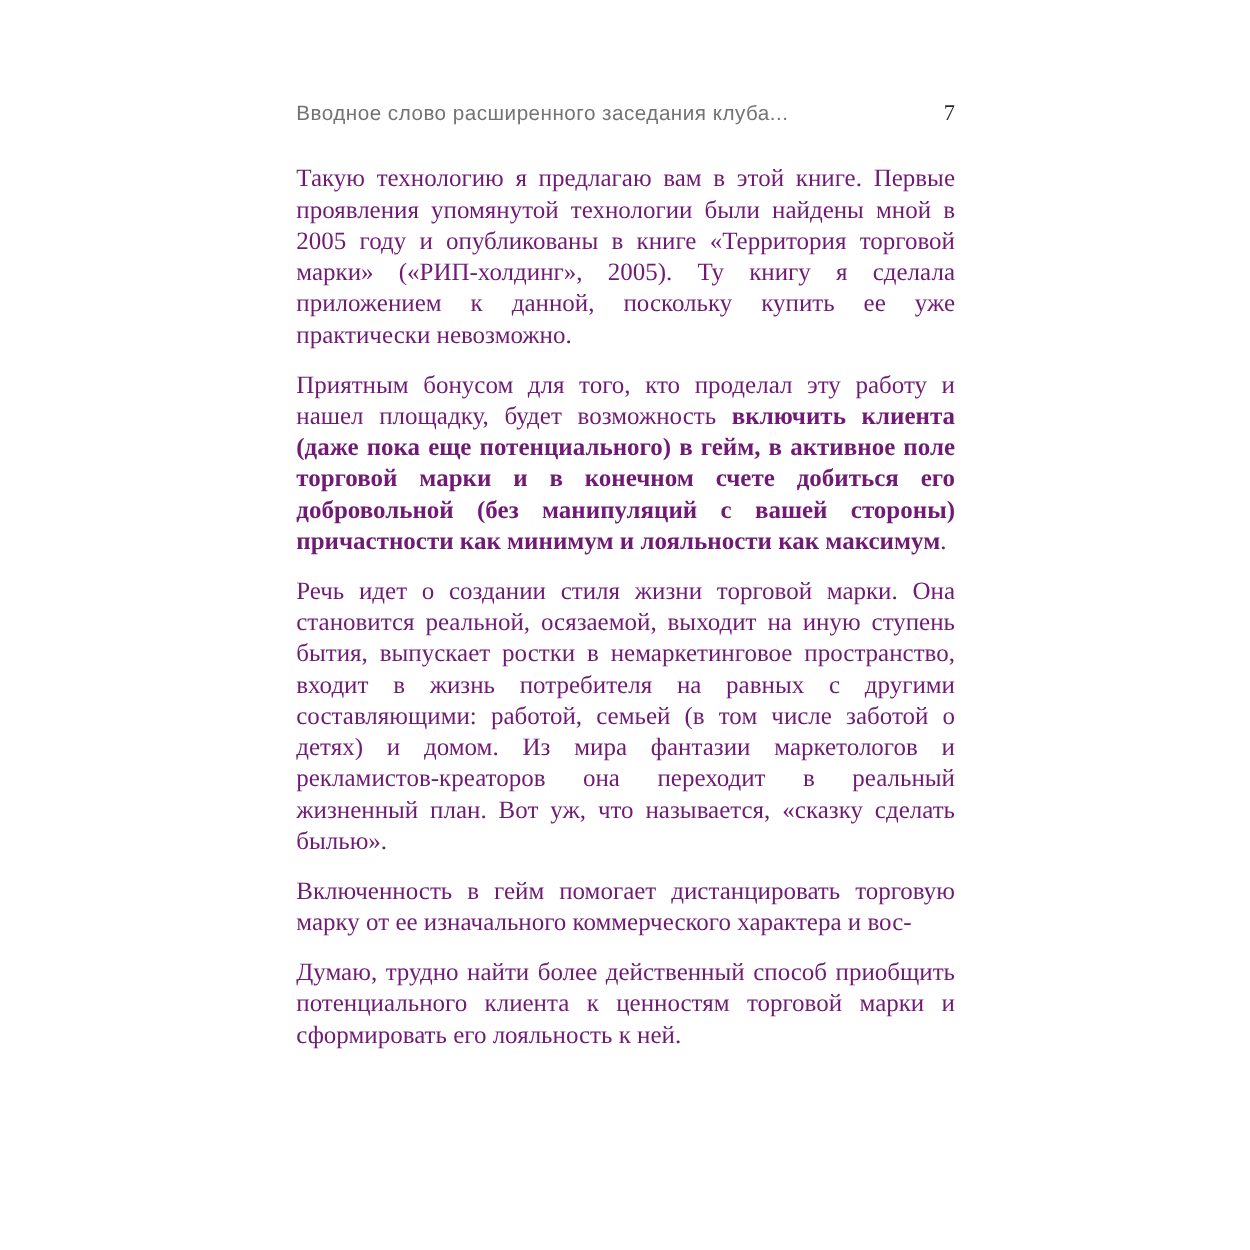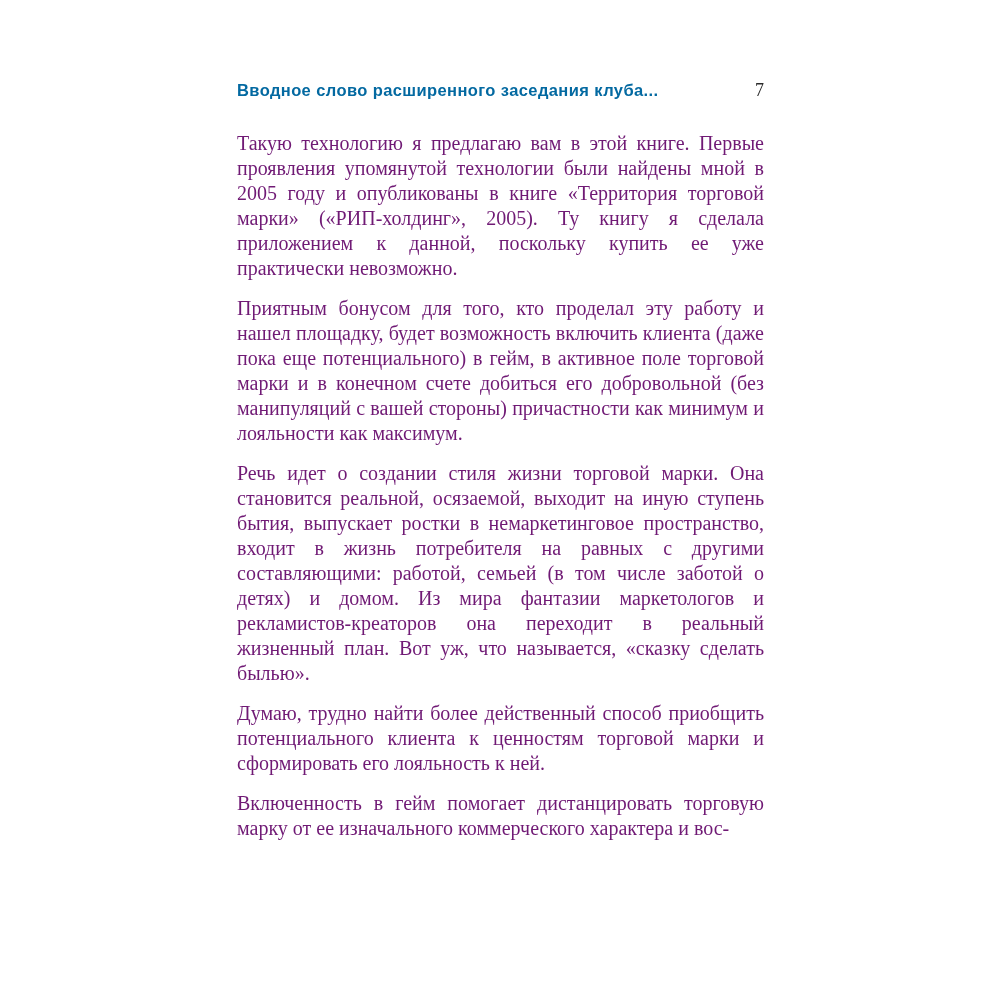--- a/index.html
+++ b/index.html
@@ -21,22 +21,22 @@
     left: 237px;
     top: 80px;
     width: 527px;
     display: flex;
     justify-content: space-between;
     align-items: baseline;
   }
   .running-title {
     font-family: "Liberation Sans", sans-serif;
     font-size: 16.5px;
-    font-weight: 700;
-    color: #0369a1;
+    font-weight: 400;
+    color: #737373;
     letter-spacing: 0.4px;
   }
   .page-number {
     font-family: "Liberation Serif", serif;
     font-size: 18px;
     color: #2a2a2a;
   }
   .page-body {
     position: absolute;
     left: 237px;
@@ -44,31 +44,31 @@
     width: 527px;
     font-size: 20px;
     line-height: 25px;
     text-align: justify;
     color: #701a75;
   }
   .page-body p {
     margin: 0 0 15px 0;
   }
   .page-body .bold {
-    font-weight: 400;
+    font-weight: 700;
   }
 </style>
 </head>
 <body>
 
 <div class="page">
   <div class="running-header">
     <span class="running-title">Вводное слово расширенного заседания клуба...</span>
     <span class="page-number">7</span>
   </div>
   <div class="page-body">
       <p><span>Такую технологию я предлагаю вам в этой книге. Первые проявления упомянутой технологии были найдены мной в 2005 году и опубликованы в книге «Территория торговой марки» («РИП-холдинг», 2005). Ту книгу я сделала приложением к данной, поскольку купить ее уже практически невозможно.</span></p>
       <p><span>Приятным бонусом для того, кто проделал эту работу и нашел площадку, будет возможность </span><span class="bold">включить клиента (даже пока еще потенциального) в гейм, в активное поле торговой марки и в конечном счете добиться его добровольной (без манипуляций с вашей стороны) причастности как минимум и лояльности как максимум</span><span>.</span></p>
       <p><span>Речь идет о создании стиля жизни торговой марки. Она становится реальной, осязаемой, выходит на иную ступень бытия, выпускает ростки в немаркетинговое пространство, входит в жизнь потребителя на равных с другими составляющими: работой, семьей (в том числе заботой о детях) и домом. Из мира фантазии маркетологов и рекламистов-креаторов она переходит в реальный жизненный план. Вот уж, что называется, «сказку сделать былью».</span></p>
+      <p><span>Включенность в гейм помогает дистанцировать торговую марку от ее изначального коммерческого характера и вос-</span></p>
       <p><span>Думаю, трудно найти более действенный способ приобщить потенциального клиента к ценностям торговой марки и сформировать его лояльность к ней.</span></p>
-      <p><span>Включенность в гейм помогает дистанцировать торговую марку от ее изначального коммерческого характера и вос-</span></p>
     </div>
 </div>
 
 </body></html>

